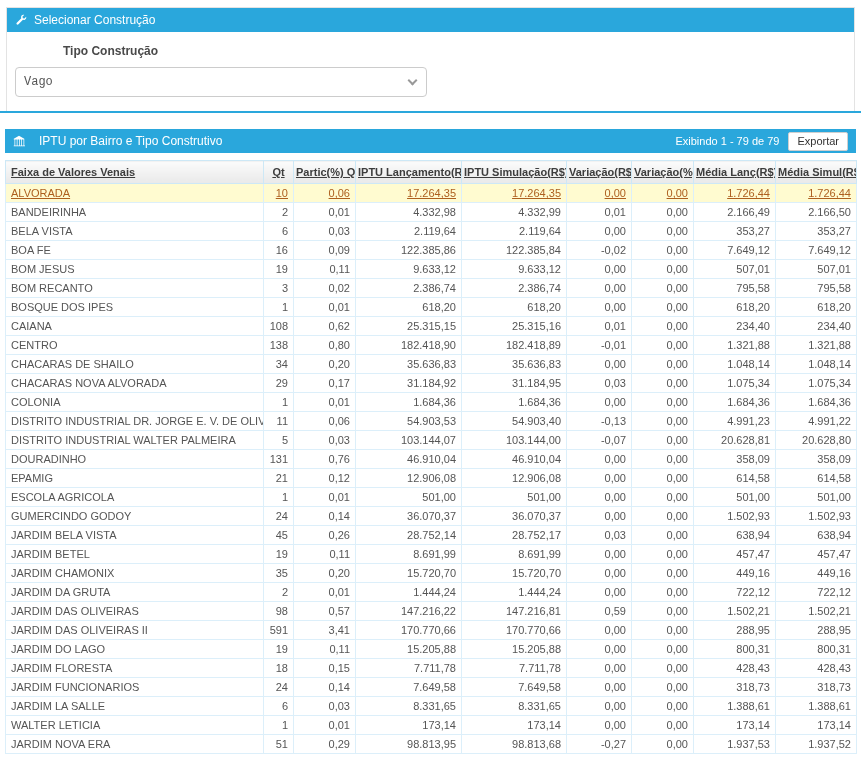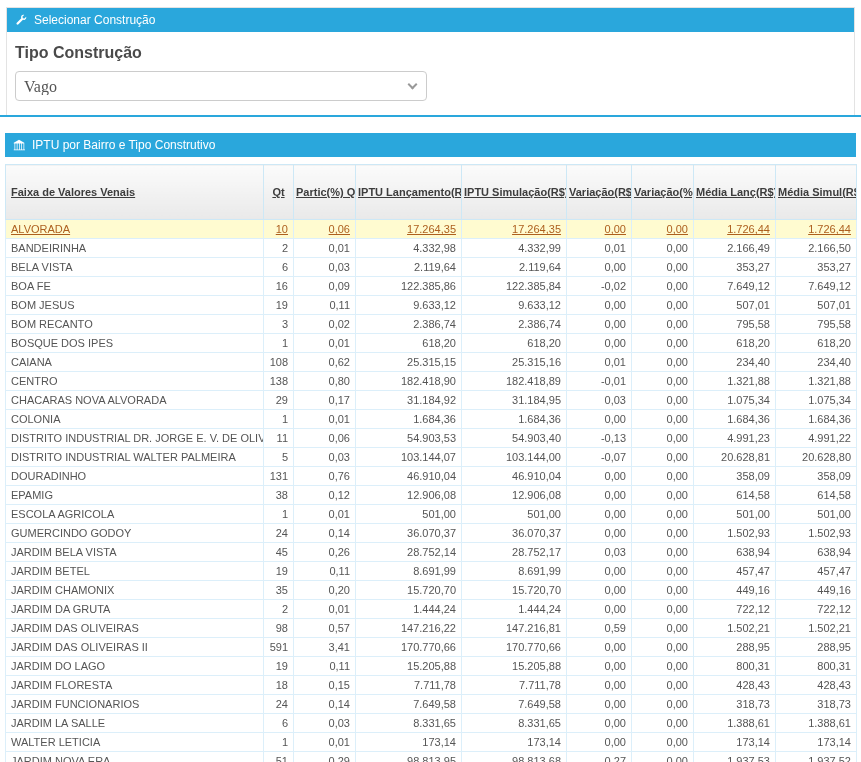--- a/index.html
+++ b/index.html
@@ -20,41 +20,41 @@
     padding:0 8px;
     gap:7px;
   }
   .bar .bar-title { white-space:nowrap; }
   .bar-icon { width:12px; height:12px; display:inline-flex; flex:0 0 auto; }
   .bar-icon svg { width:12px; height:12px; display:block; }
 
   
   .panel1 { margin:7px 6px 0 6px; border:1px solid #e3e3e3; border-bottom:none; background:#fff; }
   .panel1-body { padding:12px 8px 14px 8px; }
-  .field-label { font-size:16px; font-weight:bold; color:#4a4a4a; margin-bottom:9px; }
+  .field-label { font-size:12px; font-weight:bold; color:#4a4a4a; margin-bottom:9px;margin-left:48px; }
   .select-wrap { position:relative; width:412px; }
   .select-wrap select {
     width:100%; height:30px;
-    font-family:Liberation Serif, serif; font-size:16px; color:#555;
+    font-family:Liberation Mono, monospace; font-size:12px; color:#555;
     border:1px solid #ccc; border-radius:4px;
     background:#fff; padding:0 24px 0 8px;
     appearance:none; -webkit-appearance:none; -moz-appearance:none;
   }
   .chevron {
     position:absolute; right:11px; top:10px;
     width:7px; height:7px;
     border-right:2px solid #999; border-bottom:2px solid #999;
     transform:rotate(45deg);
     pointer-events:none;
   }
   .full-divider { height:2px; background:#2aa7dc; width:861px; }
 
   
   .grid-wrap { margin:16px 5px 0 5px; }
-  .bar2-left { display:flex; align-items:center; gap:7px; min-width:0; }
+  .bar2-left { display:flex; align-items:center; gap:14px; min-width:0; }
   .bar2 { justify-content:space-between; }
   .bar2-right { display:flex; align-items:center; gap:9px; }
   .paging { font-size:11px; color:#fff; white-space:nowrap; }
   .export-btn {
     background:#fff; color:#333;
     border:1px solid #cfcfcf; border-radius:2px;
     font-family:inherit; font-size:11px;
     padding:2px 8px; line-height:13px;
     cursor:pointer;
   }
@@ -68,21 +68,21 @@
     font-size:11px;
     color:#555;
     border:1px solid #bfe3f4;
   }
   table.grid th {
     background:linear-gradient(#fbfbfb,#e9e9e9);
     border:1px solid #cde8f6;
     font-size:11px; font-weight:bold; color:#3d3d3d;
     text-decoration:underline;
     text-align:center;
-    padding:21px 2px;
+    padding:5px 2px;
     white-space:nowrap; overflow:hidden;
     cursor:pointer;
   }
   table.grid th.left { text-align:left; padding-left:5px; }
   table.grid td {
     border:1px solid #dcEFfa;
     border-color:#dceffa;
     padding:2px 5px;
     height:19px;
     text-align:right;
@@ -117,20 +117,24 @@
 
 <div class="grid-wrap">
   <div class="bar bar2">
     <span class="bar2-left">
       <span class="bar-icon">
         <svg viewBox="0 0 16 16">
             <path fill="#ffffff" d="M1 15v-1h1V6h1v8h2V6h1v8h2V6h1v8h2V6h1v8h2V6h1v8h1v1H1zm0-10L8 1l7 4v1H1V5z"></path>
           </svg>
       </span>
       <span class="bar-title">IPTU por Bairro e Tipo Construtivo</span>
+    </span>
+    <span class="bar2-right">
+      <span class="paging">Exibindo 1 - 79 de 79</span>
+      <button class="export-btn">Exportar</button>
     </span>
   </div>
 
   <table class="grid">
     <colgroup>
       <col style="width:258px">
         <col style="width:30px">
         <col style="width:62px">
       <col style="width:106px">
         <col style="width:105px">
@@ -246,20 +250,31 @@
           <td>138</td>
           <td>0,80</td>
           <td>182.418,90</td>
           <td>182.418,89</td>
           <td>-0,01</td>
           <td>0,00</td>
           <td>1.321,88</td>
           <td>1.321,88</td>
         </tr>
         <tr>
+          <td class="left">CHACARAS DE SHAILO</td>
+          <td>34</td>
+          <td>0,20</td>
+          <td>35.636,83</td>
+          <td>35.636,83</td>
+          <td>0,00</td>
+          <td>0,00</td>
+          <td>1.048,14</td>
+          <td>1.048,14</td>
+        </tr>
+        <tr>
           <td class="left">CHACARAS NOVA ALVORADA</td>
           <td>29</td>
           <td>0,17</td>
           <td>31.184,92</td>
           <td>31.184,95</td>
           <td>0,03</td>
           <td>0,00</td>
           <td>1.075,34</td>
           <td>1.075,34</td>
         </tr>
@@ -302,21 +317,21 @@
           <td>0,76</td>
           <td>46.910,04</td>
           <td>46.910,04</td>
           <td>0,00</td>
           <td>0,00</td>
           <td>358,09</td>
           <td>358,09</td>
         </tr>
         <tr>
           <td class="left">EPAMIG</td>
-          <td>38</td>
+          <td>21</td>
           <td>0,12</td>
           <td>12.906,08</td>
           <td>12.906,08</td>
           <td>0,00</td>
           <td>0,00</td>
           <td>614,58</td>
           <td>614,58</td>
         </tr>
         <tr>
           <td class="left">ESCOLA AGRICOLA</td>

